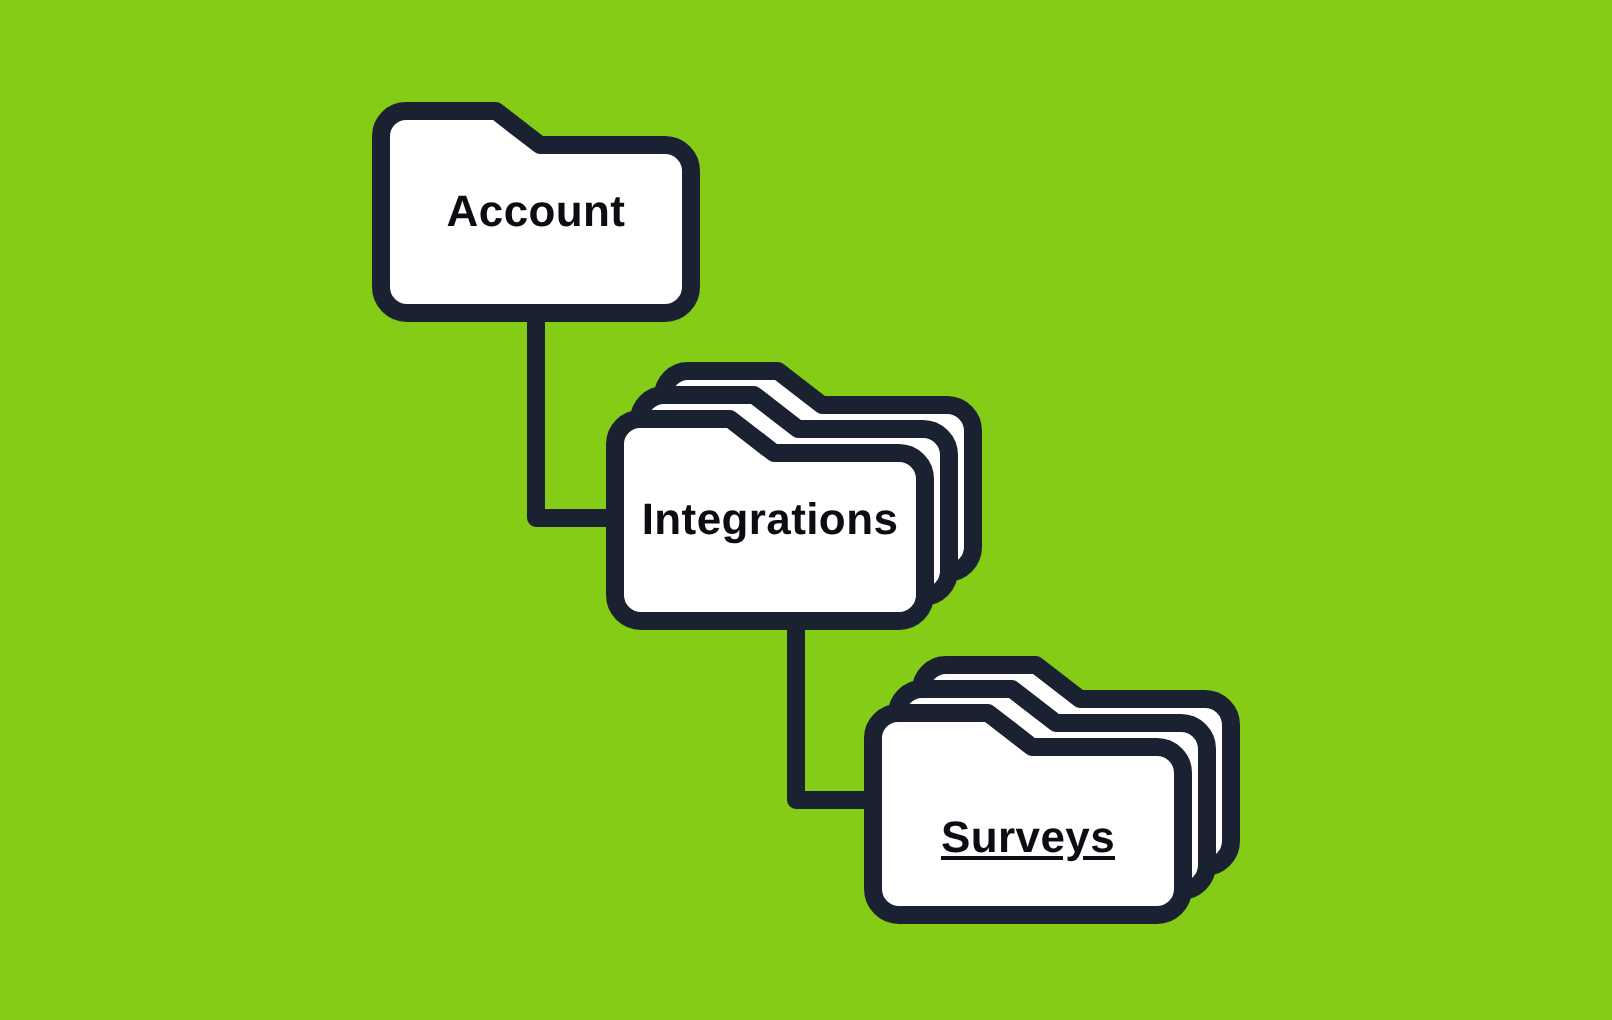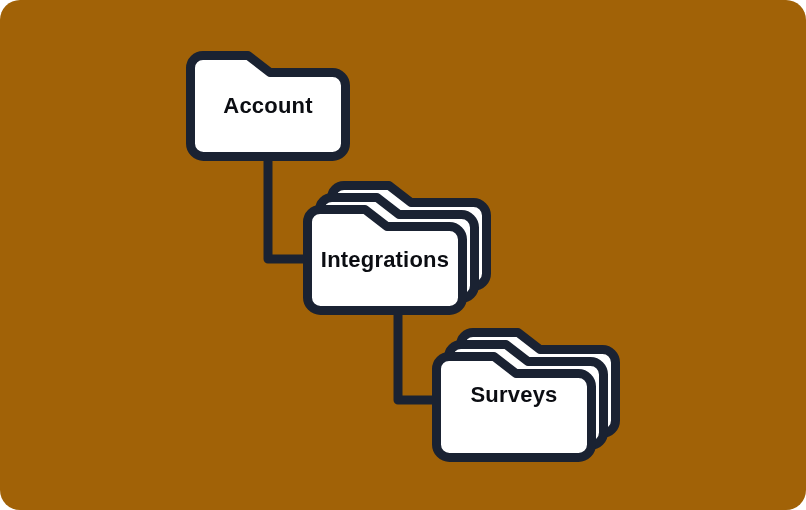--- a/index.html
+++ b/index.html
@@ -4,24 +4,23 @@
 <style>
   html, body {
     margin: 0;
     padding: 0;
     background: #ffffff;
   }
   .canvas {
     position: relative;
     width: 806px;
     height: 510px;
-    background: #a16207;
+    background: #84cc16;
     overflow: hidden;
     font-family: "Liberation Sans", sans-serif;
-    border-radius: 20px;
   }
   .diagram-svg {
     position: absolute;
     left: 0;
     top: 0;
   }
   .folder-outline {
     fill: #ffffff;
     stroke: #1a2232;
     stroke-width: 9;
@@ -42,21 +41,21 @@
     justify-content: center;
     font-weight: 700;
     font-size: 22px;
     letter-spacing: 0.2px;
     color: #0b0d12;
     pointer-events: none;
     white-space: nowrap;
   }
   .label-account      { left: 186px; top: 51px;  width: 164px; height: 110px; }
   .label-integrations { left: 303px; top: 205px; width: 164px; height: 110px; text-align: center; }
-  .label-surveys      { left: 432px; top: 340px; width: 164px; height: 110px; }
+  .label-surveys      { left: 432px; top: 364px; width: 164px; height: 110px; text-decoration: underline; }
 </style>
 </head>
 <body>
 
 <div class="canvas">
 
   <svg class="diagram-svg" width="806" height="510" viewBox="0 0 806 510">
 
     <path class="connector" d="M 268 150 L 268 259 L 314 259"></path>
 

